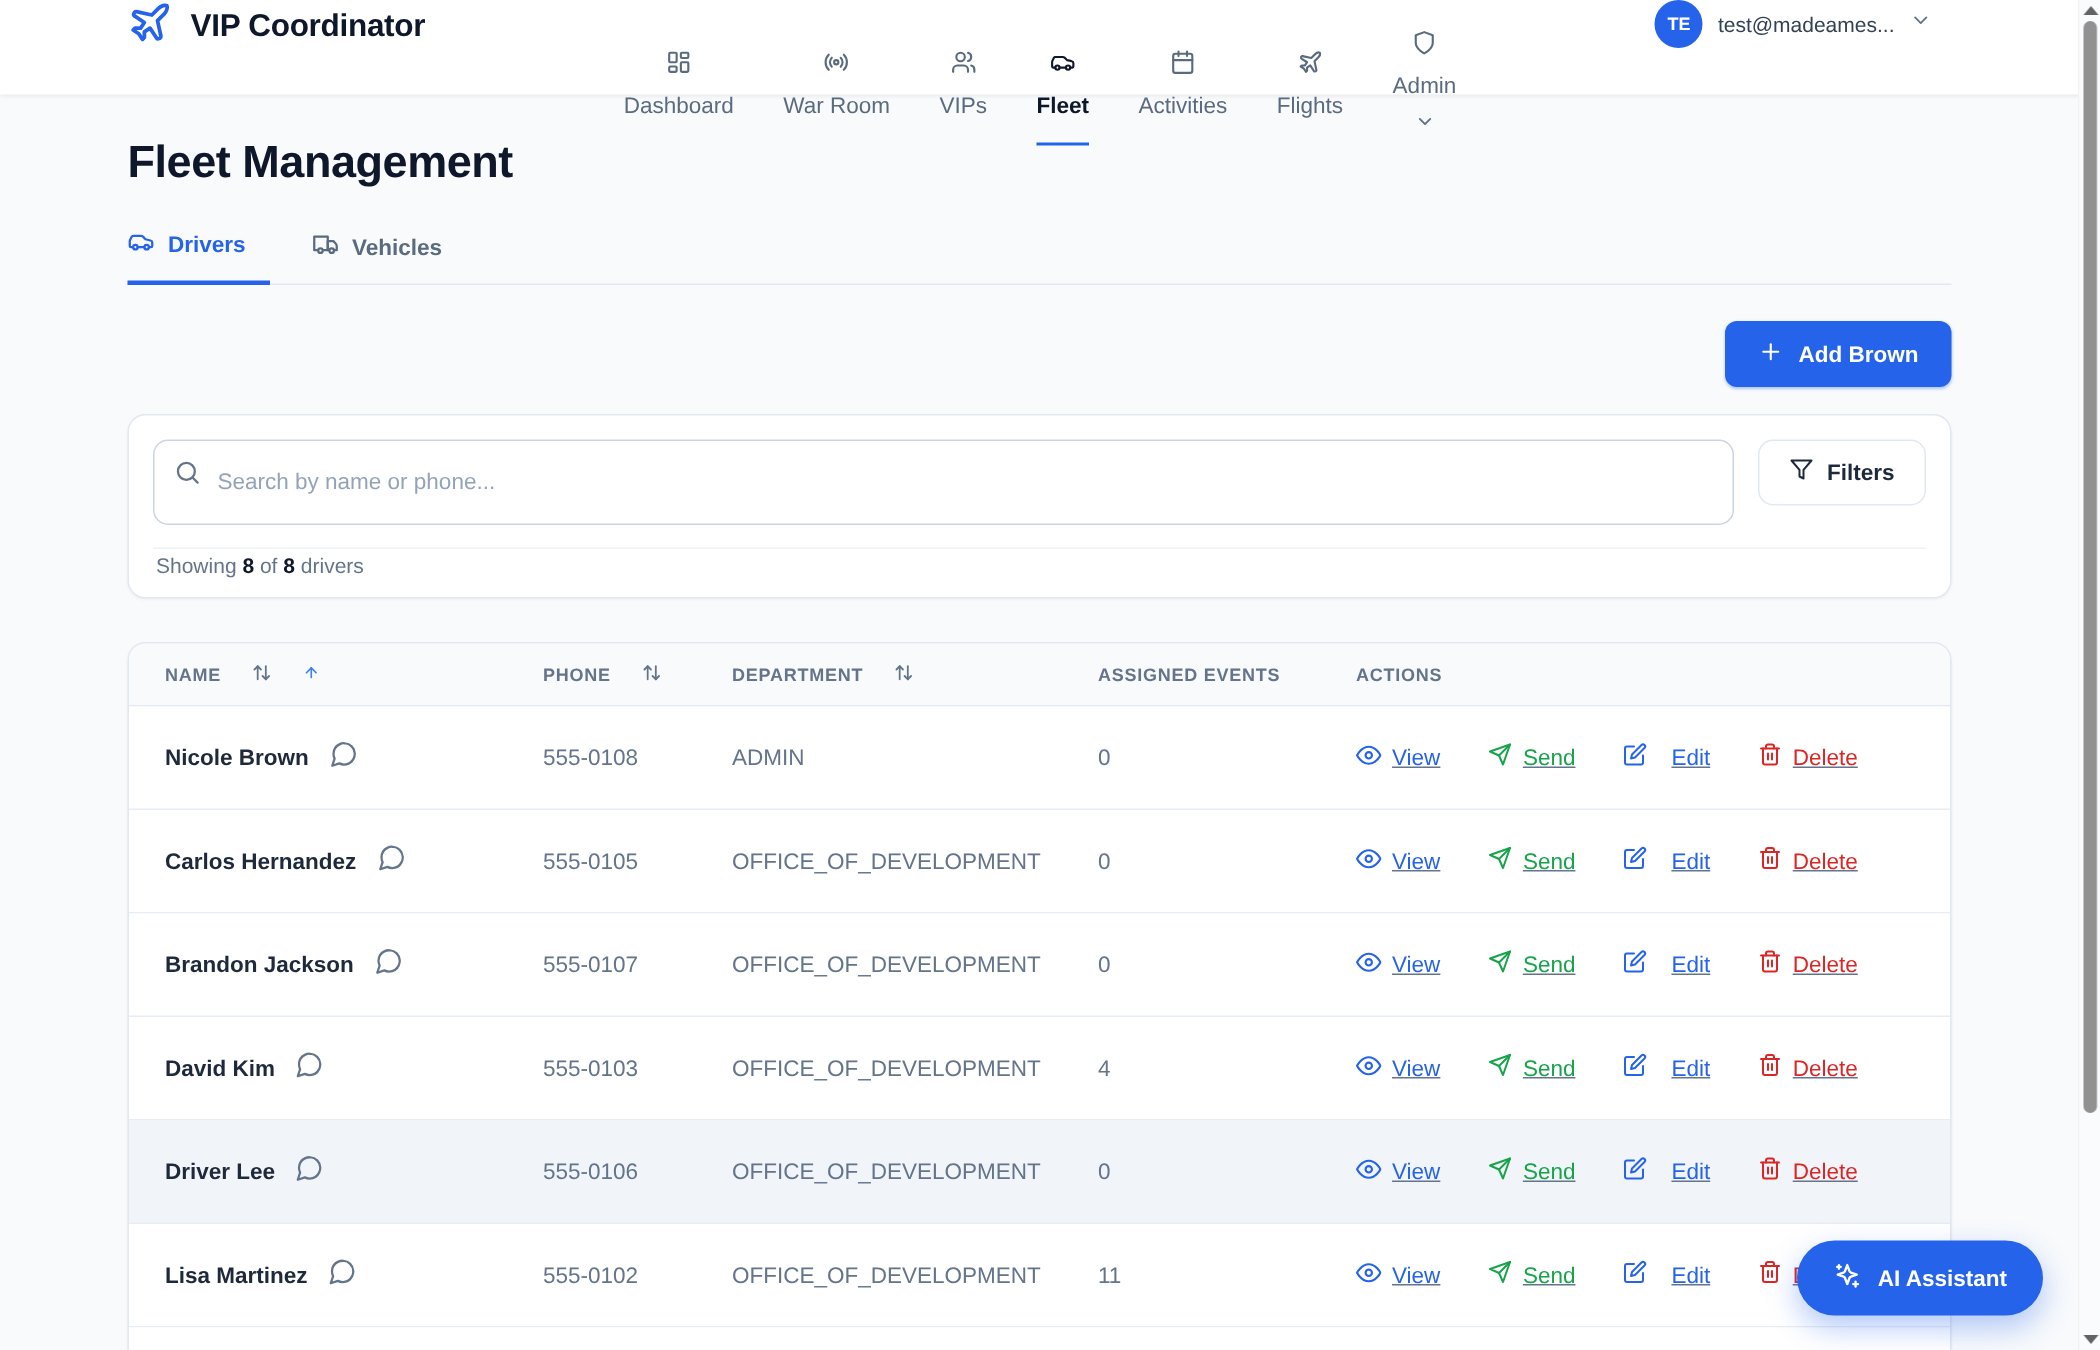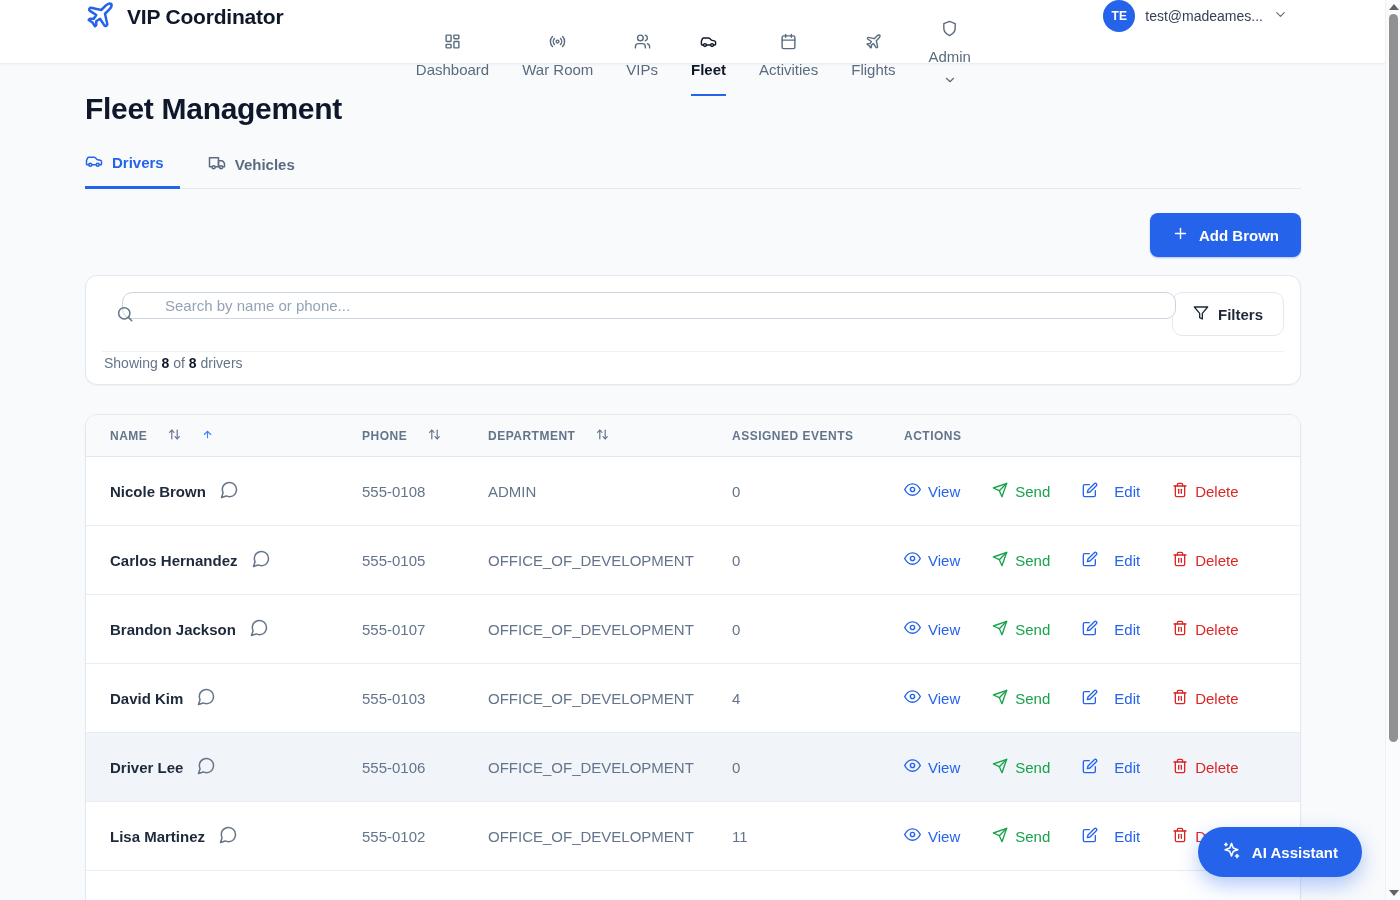--- a/index.html
+++ b/index.html
@@ -39,23 +39,23 @@
   .btn-primary { display:flex; align-items:center; gap:10px; height:44px; padding:0 22px;
                  background:#2563eb; color:#fff; border:none; border-radius:8px; font-size:15px;
                  font-weight:600; font-family:"Liberation Sans", sans-serif; cursor:pointer;
                  box-shadow:0 1px 2px rgba(37,99,235,.35); }
 
   .search-card { margin-top:18px; background:#fff; border:1px solid #e2e8f0; border-radius:12px;
                  padding:16px 16px 0; box-shadow:0 1px 2px rgba(15,23,42,.04); }
   .search-row { display:flex; gap:16px; }
   .search-input-wrap { position:relative; flex:1; }
   .search-input-wrap svg { position:absolute; left:14px; top:13px; }
-  .search-input-wrap input { width:100%; height:27px; border:1px solid #cbd5e1; border-radius:10px;
+  .search-input-wrap input { width:100%; height:57px; border:1px solid #cbd5e1; border-radius:10px;
                  padding:0 14px 0 42px; font-size:15px; font-family:"Liberation Sans", sans-serif;
-                 color:#6d28d9; outline:none;margin-left:20px; }
+                 color:#6d28d9; outline:none; }
   .search-input-wrap input::placeholder { color:#94a3b8; }
   .btn-filters { display:flex; align-items:center; gap:9px; height:44px; padding:0 20px;
                  background:#fff; border:1px solid #e2e8f0; border-radius:10px; font-size:15px;
                  font-weight:600; color:#1e293b; font-family:"Liberation Sans", sans-serif; cursor:pointer; }
   .summary { border-top:1px solid #eef2f6; margin-top:15px; padding:3px 2px 13px; font-size:14px;
              color:#64748b; }
   .summary b { color:#0f172a; font-weight:700; }
 
   
   .table-card { margin-top:29px; background:#fff; border:1px solid #e2e8f0;
@@ -65,21 +65,21 @@
                   align-items:center; }
   .thead { height:42px; background:#f8fafc; border-bottom:1px solid #e2e8f0; }
   .th { display:flex; align-items:center; gap:21px; font-size:12px; font-weight:700; color:#64748b;
         letter-spacing:.5px; cursor:pointer; }
   .trow { height:69px; border-bottom:1px solid #e8edf3; background:#fff; }
   .trow.hl { background:#f1f5f9; }
   .trow.partial { height:40px; border-bottom:none; }
   .name-cell { display:flex; align-items:center; gap:13px; }
   .dname { font-size:15px; font-weight:600; color:#1e293b; }
   .td { font-size:15px; color:#64748b; }
-  .actions-cell { display:flex; align-items:center; gap:32px; }
+  .actions-cell { display:flex; align-items:center; gap:32px;text-decoration:underline; }
   .act { display:flex; align-items:center; gap:7px; font-size:15px; font-weight:500;
          text-decoration:none; cursor:pointer; }
   .act.view  { color:#2563eb; } .act.view svg  { stroke:#2563eb; }
   .act.send  { color:#16a34a; } .act.send svg  { stroke:#16a34a; }
   .act.edit  { color:#2563eb;gap:16px; } .act.edit svg  { stroke:#2563eb; }
   .act.delete{ color:#dc2626; } .act.delete svg{ stroke:#dc2626; }
   .chat-icon { cursor:pointer; }
 
   
   .ai-fab { position:fixed; right:38px; bottom:23px; height:50px; padding:0 24px; border:none;

